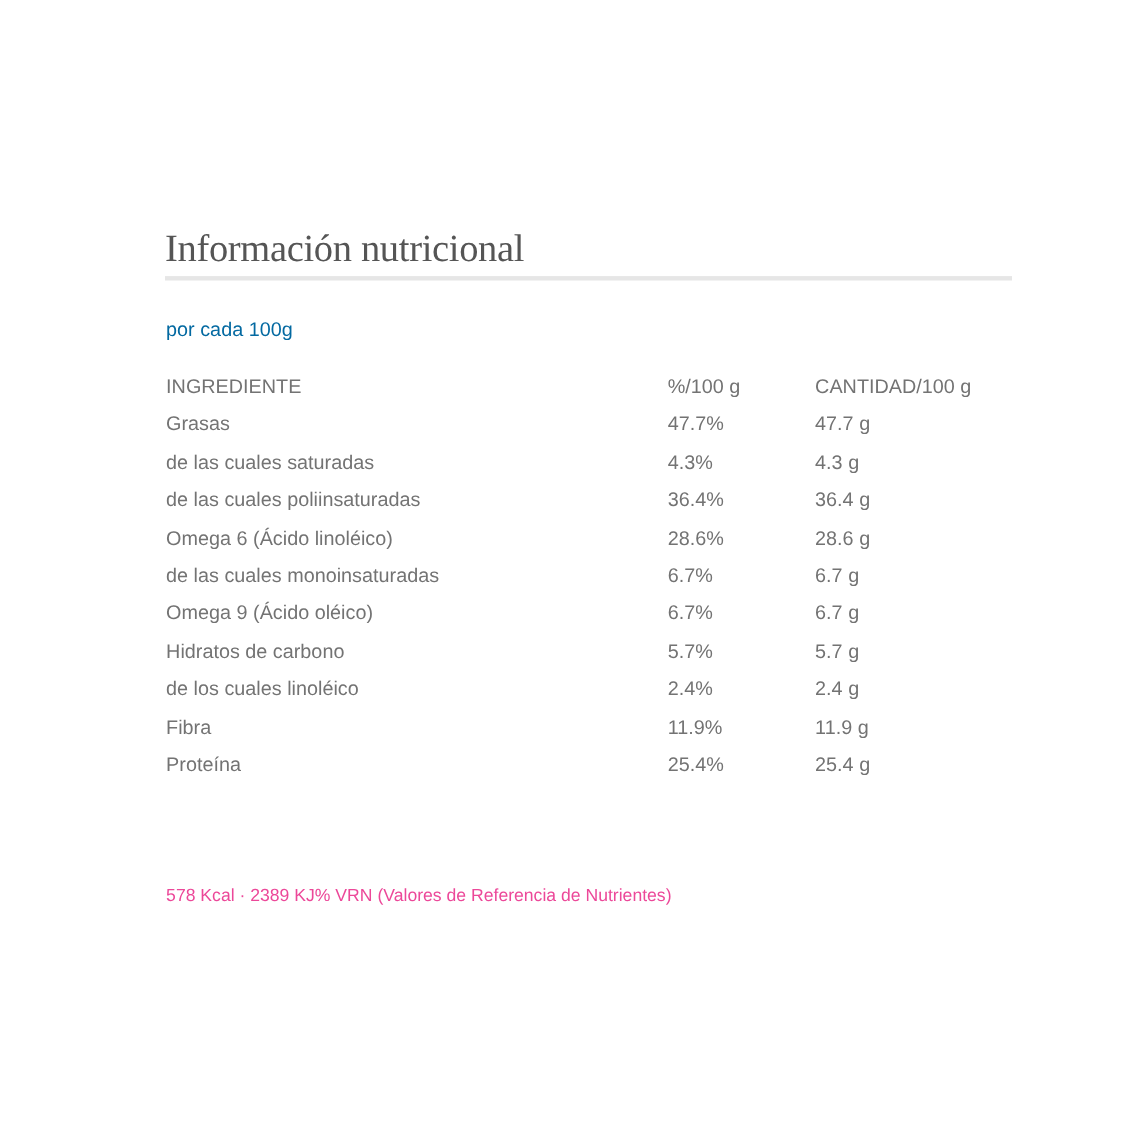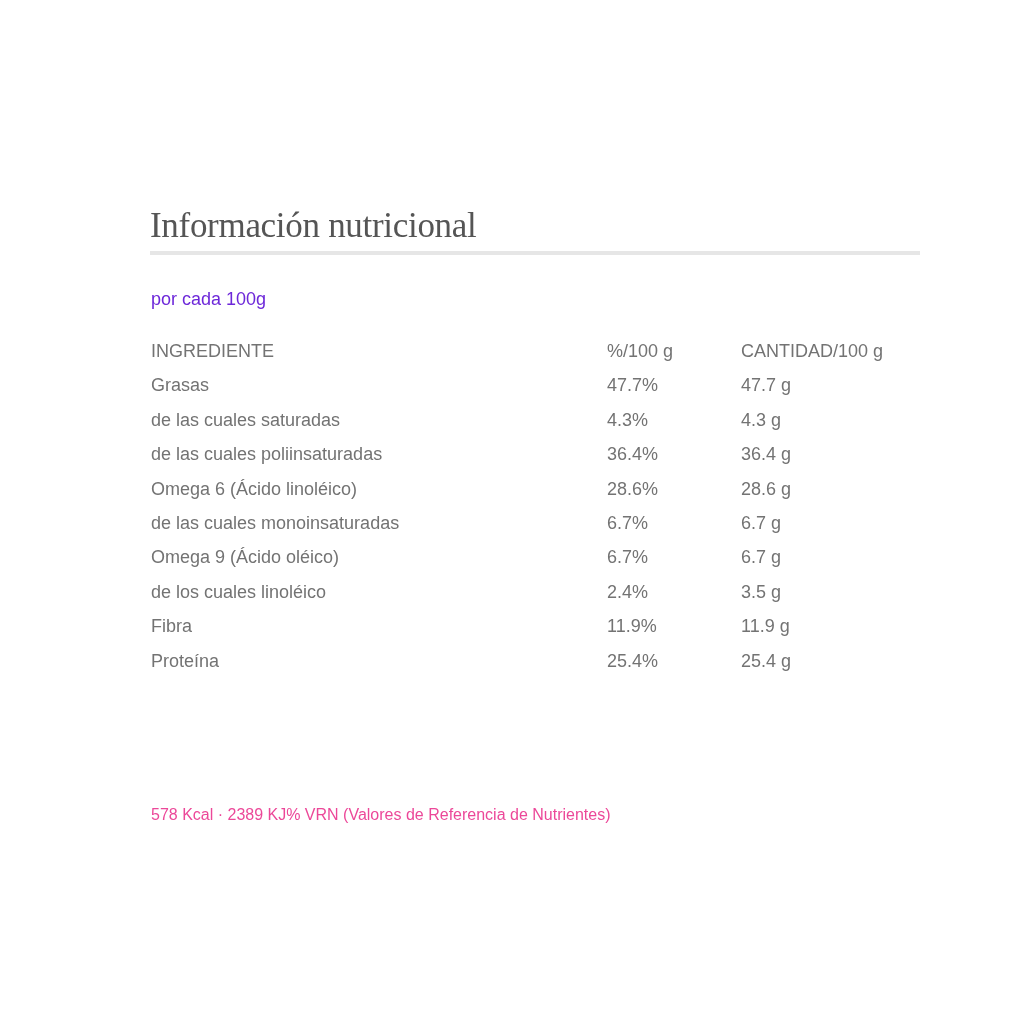--- a/index.html
+++ b/index.html
@@ -35,21 +35,21 @@
       width: 770px;
       height: 4px;
       background: #e6e6e6;
     }
     .per100 {
       position: absolute;
       left: 151px;
       top: 287px;
       font-family: "Liberation Sans", "DejaVu Sans", sans-serif;
       font-size: 18px;
-      color: #6d28d9;
+      color: #0369a1;
       line-height: 24px;
     }
     .table {
       position: absolute;
       left: 151px;
       top: 339px;
       font-family: Liberation Sans, sans-serif;
       font-size: 18px;
       color: #737373;
     }
@@ -118,23 +118,28 @@
       <span class="cell c-name">de las cuales monoinsaturadas</span>
       <span class="cell c-pct">6.7%</span>
       <span class="cell c-qty">6.7 g</span>
     </div>
     <div class="row">
       <span class="cell c-name">Omega 9 (Ácido oléico)</span>
       <span class="cell c-pct">6.7%</span>
       <span class="cell c-qty">6.7 g</span>
     </div>
     <div class="row">
+      <span class="cell c-name">Hidratos de carbono</span>
+      <span class="cell c-pct">5.7%</span>
+      <span class="cell c-qty">5.7 g</span>
+    </div>
+    <div class="row">
       <span class="cell c-name">de los cuales linoléico</span>
       <span class="cell c-pct">2.4%</span>
-      <span class="cell c-qty">3.5 g</span>
+      <span class="cell c-qty">2.4 g</span>
     </div>
     <div class="row">
       <span class="cell c-name">Fibra</span>
       <span class="cell c-pct">11.9%</span>
       <span class="cell c-qty">11.9 g</span>
     </div>
     <div class="row">
       <span class="cell c-name">Proteína</span>
       <span class="cell c-pct">25.4%</span>
       <span class="cell c-qty">25.4 g</span>

